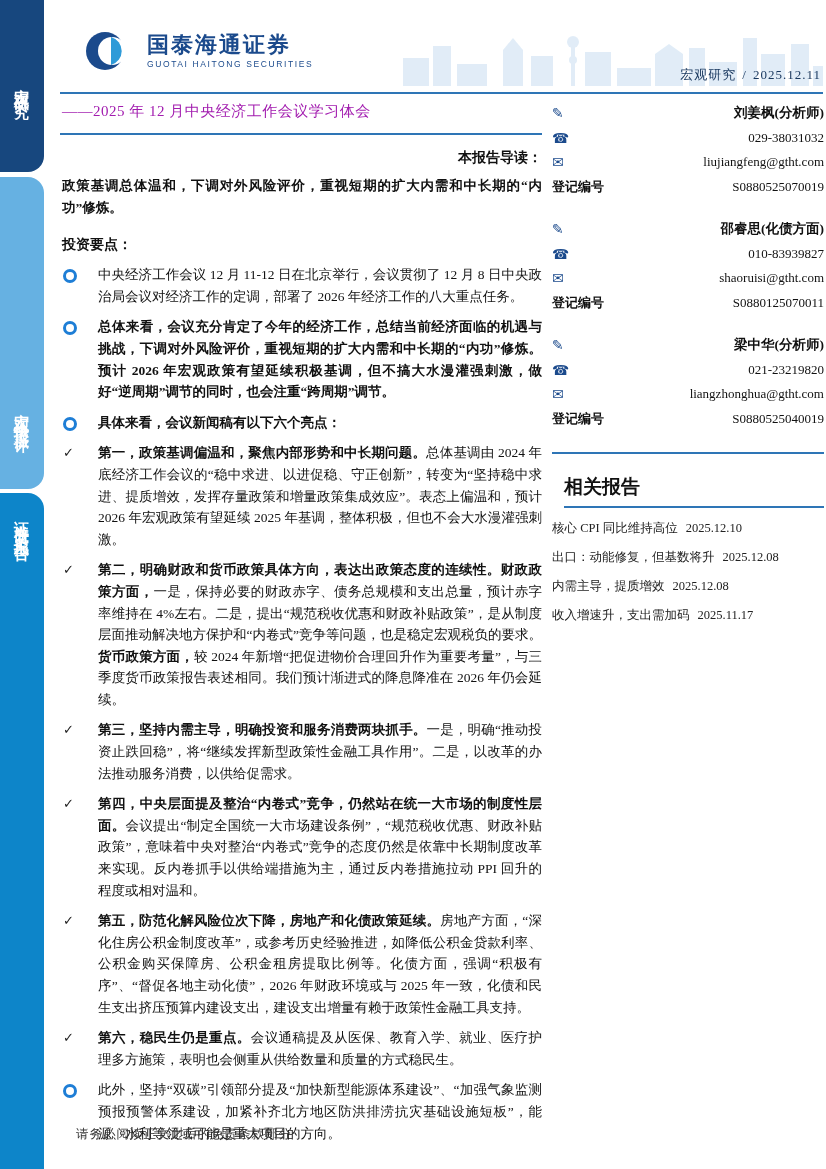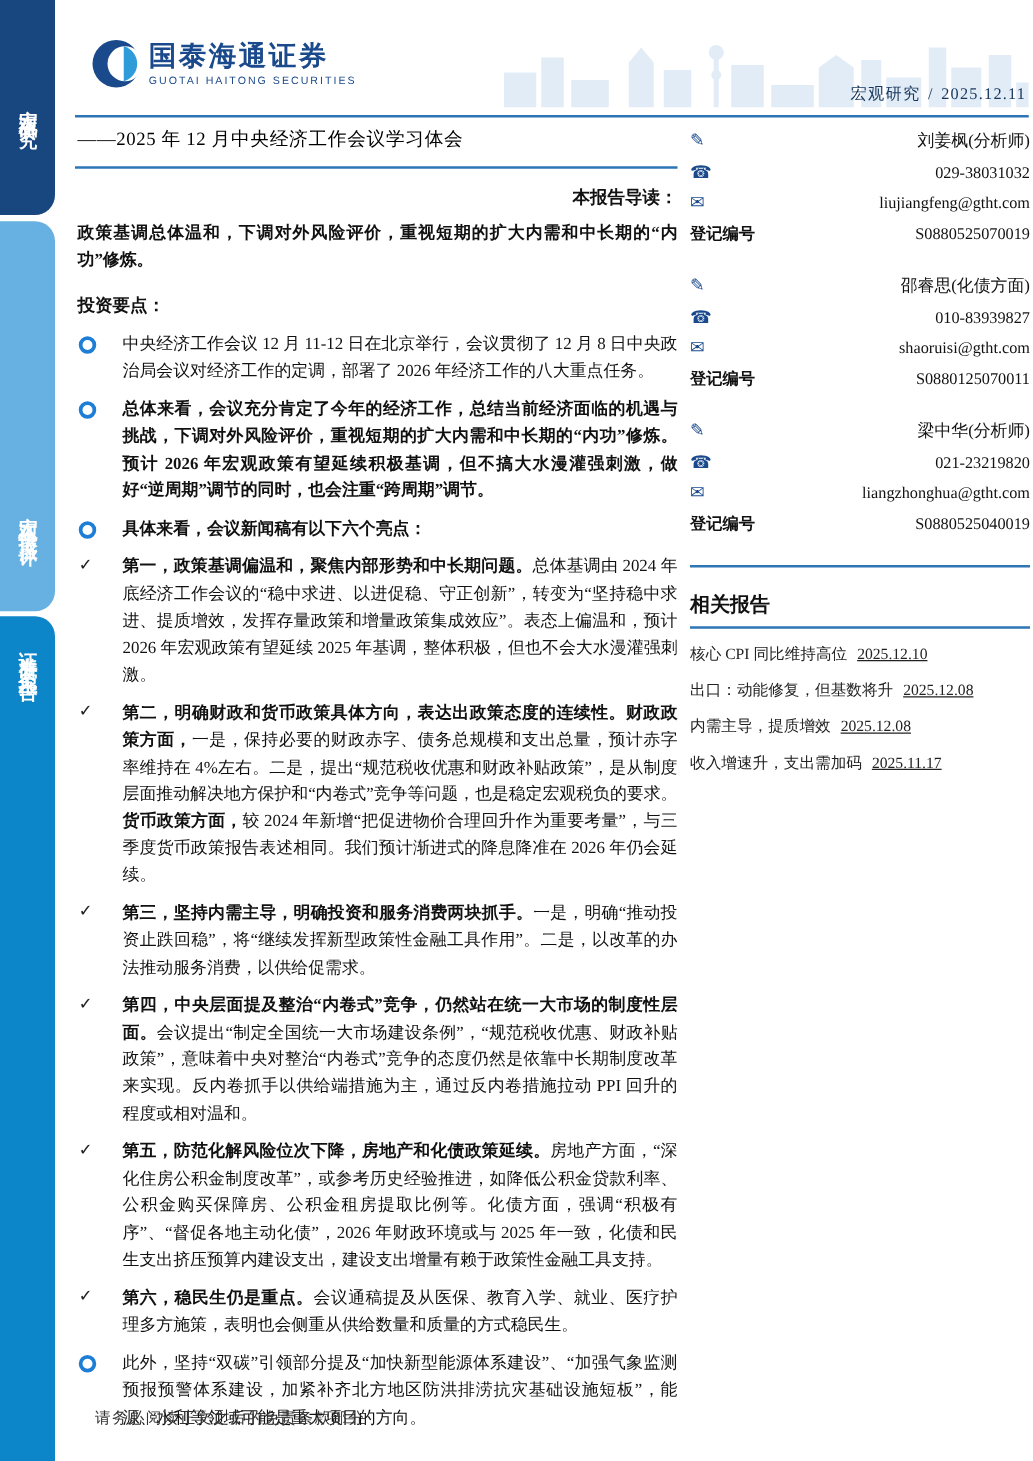--- a/index.html
+++ b/index.html
@@ -14,54 +14,54 @@
         flex-direction:column;justify-content:flex-end;padding-bottom:58px;box-sizing:border-box;}
   .seg3{top:493px;height:676px;background:#0d85c9;border-radius:0 16px 0 0;
         flex-direction:column;justify-content:flex-start;padding-top:16px;box-sizing:border-box;}
   .vtext{
     writing-mode:vertical-rl;text-orientation:upright;color:#fff;
     font-family:"Liberation Sans",sans-serif;font-size:15px;font-weight:600;
     letter-spacing:5px;line-height:1;
   }
   
   .header{position:absolute;left:60px;right:3px;top:0;height:92px;border-bottom:2px solid #2e75b6;}
-  .logo{position:absolute;left:12px;top:30px;display:flex;align-items:center;gap:5px;}
+  .logo{position:absolute;left:24px;top:30px;display:flex;align-items:center;gap:21px;}
   .logo-txt .cn{font-size:22px;font-weight:bold;color:#1b4a8c;letter-spacing:2px;line-height:1.1;font-family:"Liberation Sans",sans-serif;}
   .logo-txt .en{font-size:8.5px;color:#1b4a8c;letter-spacing:1.6px;font-family:"Liberation Sans",sans-serif;margin-top:2px;}
   .skyline{position:absolute;right:0;bottom:6px;opacity:.55;}
   .head-meta{position:absolute;right:2px;bottom:8px;font-size:13px;color:#17365d;letter-spacing:1px;}
   .head-meta .sep{margin:0 6px;color:#17365d;}
   
   .main{position:absolute;top:102px;left:60px;width:482px;}
   .title{font-size:22px;font-weight:bold;color:#1a56a0;margin:0 0 16px 2px;letter-spacing:1px;}
-  .subtitle{font-size:15px;color:#000000;margin:0 0 12px 2px;letter-spacing:.5px;}
+  .subtitle{font-size:15px;color:#a21caf;margin:0 0 12px 2px;letter-spacing:.5px;}
   .rule{border:none;border-top:2px solid #2e75b6;margin:0 0 14px 0;}
   .lead-label{font-size:14px;font-weight:bold;margin:2px 0 8px 2px;text-align:right;}
   .lead-text{font-size:13.5px;font-weight:bold;line-height:1.6;margin:0 0 18px 2px;text-align:justify;}
   .points-label{font-size:14px;font-weight:bold;margin:0 0 10px 2px;}
   ul.blist{list-style:none;margin:0;padding:0;}
   ul.blist li{
     position:relative;padding-left:38px;margin-bottom:9px;
     font-size:13.5px;line-height:1.6;text-align:justify;
   }
   .ring{position:absolute;left:3px;top:5px;width:8px;height:8px;border:3.5px solid #1e7ed6;border-radius:50%;}
   .chk{position:absolute;left:3px;top:1px;font-family:"DejaVu Sans",sans-serif;font-size:13px;font-weight:bold;color:#222;}
   .b{font-weight:bold;}
   
   .aside{position:absolute;top:104px;left:552px;width:272px;}
   .agroup{margin-bottom:24px;}
   .arow{display:flex;justify-content:space-between;align-items:center;margin-bottom:8px;}
   .aicon{color:#1b4a8c;font-family:"DejaVu Sans",sans-serif;font-size:14px;width:22px;}
-  .aname{font-size:13.5px;font-weight:normal;}
+  .aname{font-size:13.5px;font-weight:bold;}
   .aval{font-size:13px;}
   .reg-label{font-size:13px;font-weight:bold;}
   .aside-rule{border:none;border-top:2px solid #2e75b6;margin:2px 0 20px 0;}
-  .rel-title{font-size:16px;font-weight:bold;border-bottom:2px solid #2e75b6;padding-bottom:6px;margin:0 0 12px 0;}
+  .rel-title{font-size:19px;font-weight:bold;border-bottom:2px solid #2e75b6;padding-bottom:6px;margin:0 0 12px 12px;}
   .rel-item{font-size:12.5px;margin-bottom:12px;color:#222;cursor:pointer;}
-  .rel-item .rdate{margin-left:8px;text-decoration:underline;}
+  .rel-item .rdate{margin-left:8px;}
   
   .footer{position:absolute;left:76px;bottom:26px;font-size:12.5px;color:#333;letter-spacing:1px;}
 </style>
 </head>
 <body>
 
 <div class="side-seg seg1">
   <span class="vtext">宏观研究</span>
 </div>
 <div class="side-seg seg2">

